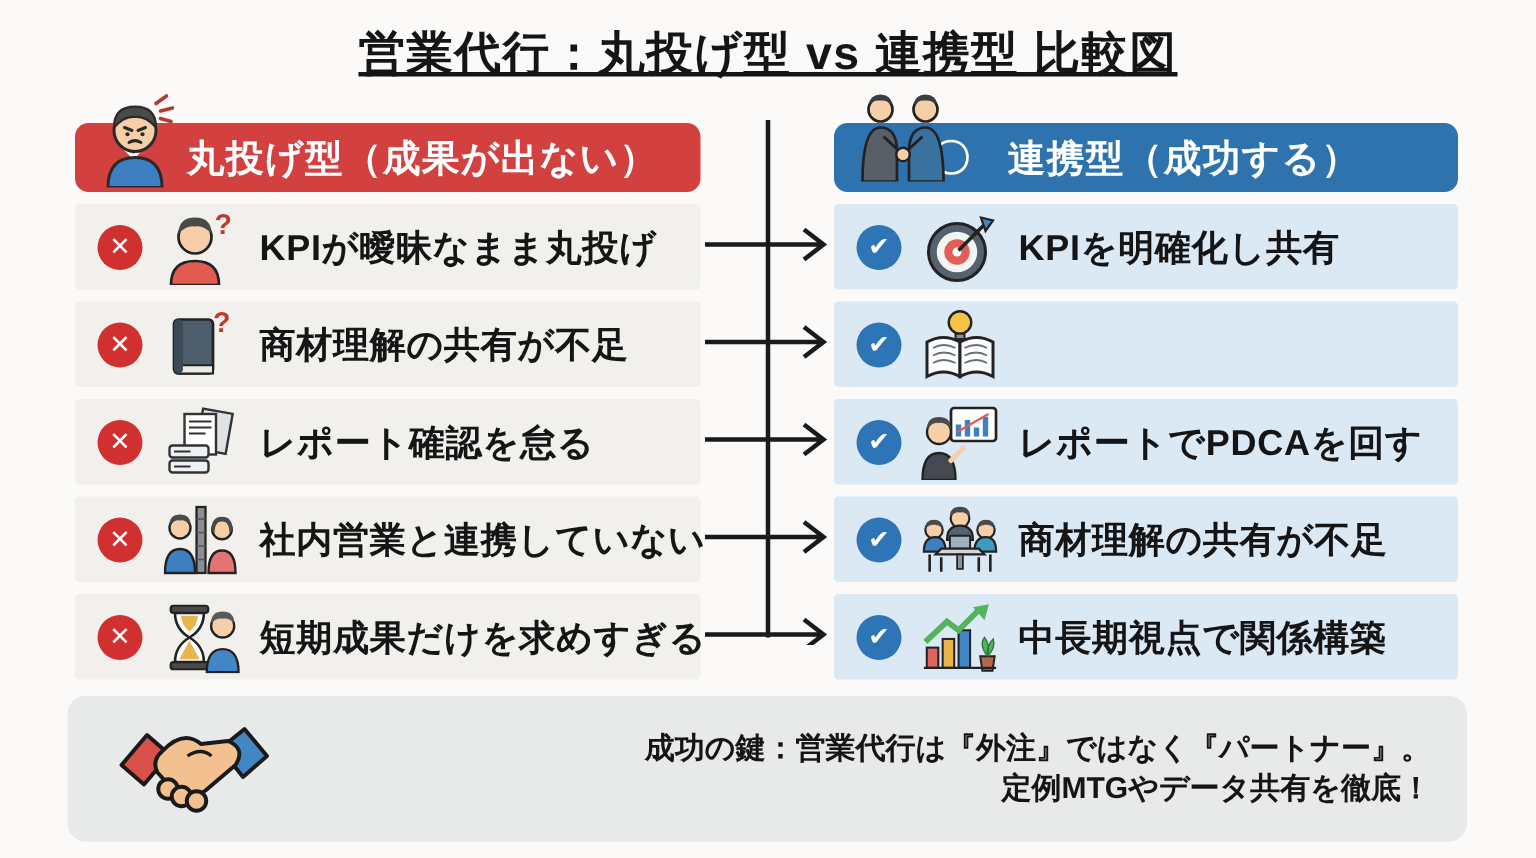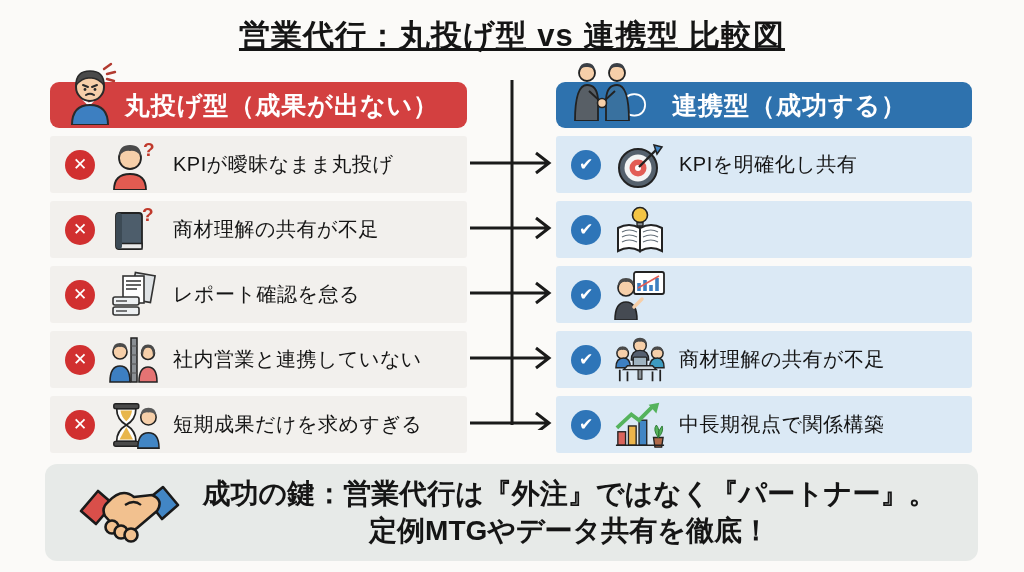--- a/index.html
+++ b/index.html
@@ -33,29 +33,29 @@
   .col-bad .row { background:#f2f0ed; }
   .col-good .row { background:#dbe9f5; }
   .badge {
     width:30px; height:30px; border-radius:50%; flex:0 0 30px;
     display:flex; align-items:center; justify-content:center;
     color:#fff; font-size:17px; font-weight:bold; line-height:1;
   }
   .badge.x  { background:#d13030; }
   .badge.ok { background:#2e75b8; }
   .ric { width:52px; height:52px; flex:0 0 52px; display:flex; align-items:center; justify-content:center; }
-  .rtext { font-size:20px; font-weight:normal; letter-spacing:0.5px; white-space:nowrap; }
+  .rtext { font-size:24px; font-weight:bold; letter-spacing:0.5px; white-space:nowrap; }
   .arrows { position:absolute; left:467px; top:80px; width:89px; height:350px; }
   .footer {
     position:absolute; left:45px; top:464px; width:933px; height:97px;
     background:#e7eae8; border-radius:12px;
     display:flex; align-items:center;
   }
   .fic { margin-left:32px; flex:0 0 108px; }
-  .ftext { flex:1; text-align:center; font-size:28px; font-weight:bold; line-height:1.32; padding-right:24px; white-space:nowrap; }
+  .ftext { flex:1; text-align:right; font-size:20px; font-weight:bold; line-height:1.32; padding-right:24px; white-space:nowrap; }
 </style>
 </head>
 <body>
 
 <div class="page">
 
   <div class="title">営業代行：丸投げ型 vs 連携型 比較図</div>
 
   <div class="col col-bad">
     <div class="colheader">
@@ -220,20 +220,21 @@
         <svg width="52" height="50" viewBox="0 0 52 50">
           <rect x="20" y="2" width="30" height="22" rx="2" fill="#fff" stroke="#222" stroke-width="1.8"></rect>
           <path d="M25 21 L25 13 M31 21 L31 10 M37 21 L37 15 M43 21 L43 8" stroke="#3d7fc1" stroke-width="3.6"></path>
           <path d="M24 18 L45 6" stroke="#e25d55" stroke-width="1.5"></path>
           <circle cx="12" cy="18" r="8" fill="#f6cfa9" stroke="#222" stroke-width="1.6"></circle>
           <path d="M4 16 Q4 8 12 8 Q20 8 20 16 Q16 11 12 12 Q8 11 4 16 Z" fill="#4a4a4a"></path>
           <path d="M1 50 Q1 32 12 32 Q23 32 23 50 Z" fill="#454a52" stroke="#222" stroke-width="1.6"></path>
           <path d="M20 37 L28 29" stroke="#f6cfa9" stroke-width="3.5" stroke-linecap="round"></path>
         </svg>
       </span>
+      <span class="rtext">レポートでPDCAを回す</span>
     </div>
 
     <div class="row">
       <div class="badge ok">✔</div>
       <span class="ric">
         <svg width="54" height="48" viewBox="0 0 54 48">
           <circle cx="27" cy="9" r="6.5" fill="#f6cfa9" stroke="#222" stroke-width="1.5"></circle>
           <path d="M20 8 Q20 1 27 1 Q34 1 34 8 Q30 4 27 5 Q24 4 20 8 Z" fill="#4a4a4a"></path>
           <path d="M18 24 Q18 14 27 14 Q36 14 36 24 Z" fill="#556070" stroke="#222" stroke-width="1.5"></path>
           <rect x="20" y="21" width="14" height="9" rx="1" fill="#9fb3bf" stroke="#222" stroke-width="1.4"></rect>

